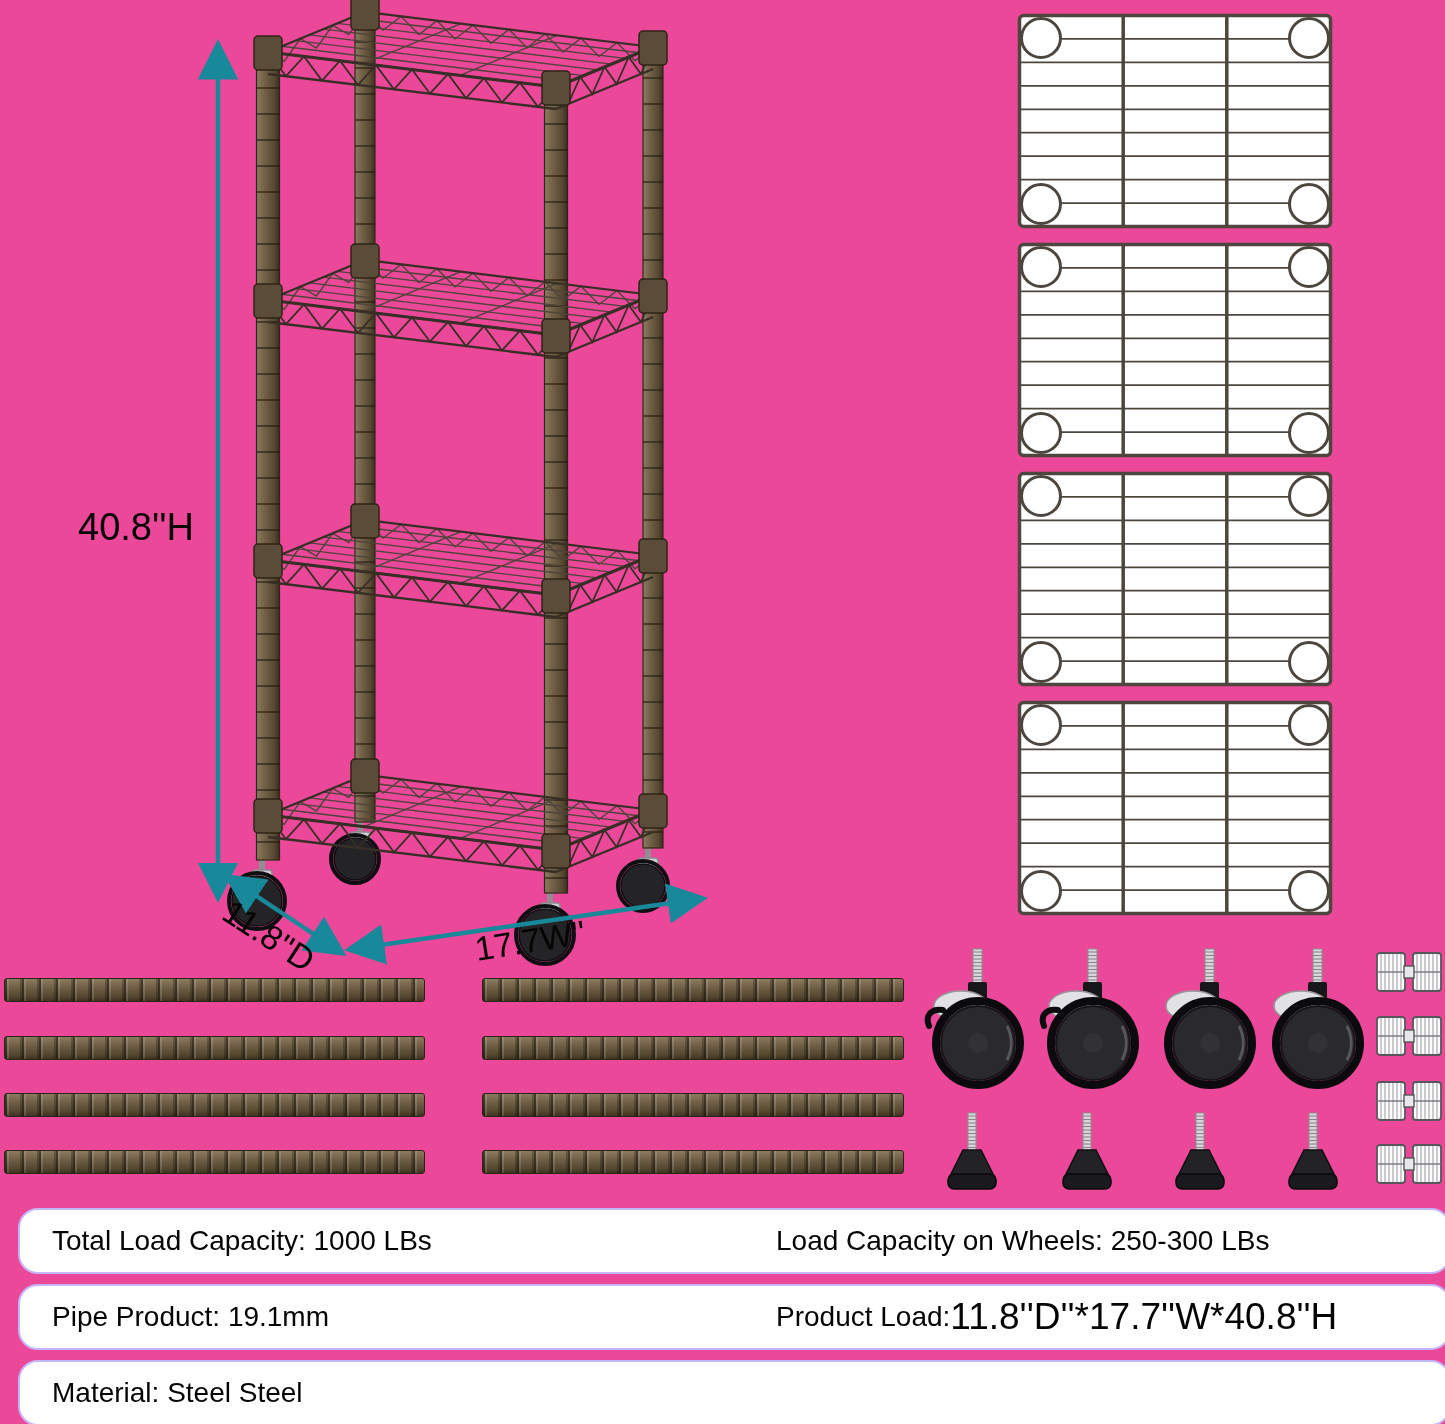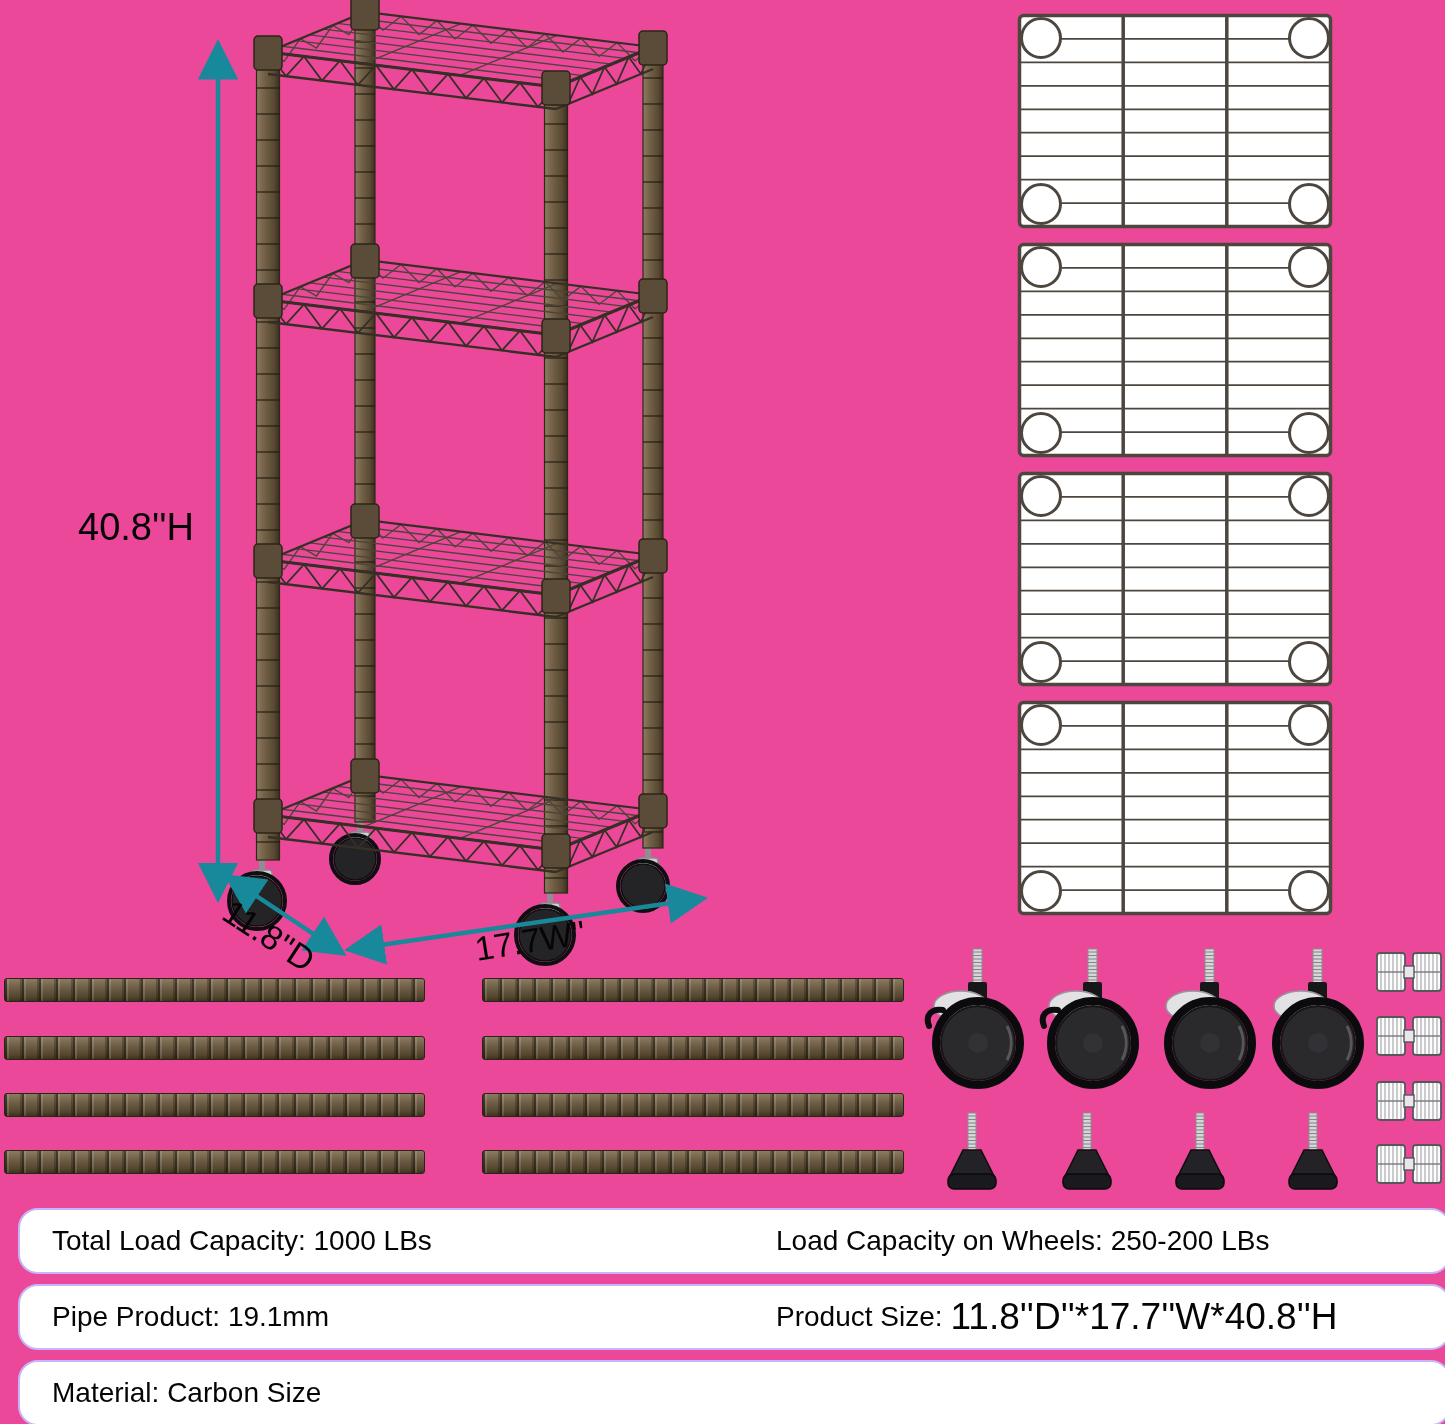--- a/index.html
+++ b/index.html
@@ -13,21 +13,21 @@
       repeating-linear-gradient(90deg, rgba(20,14,4,0.55) 0 2px, rgba(255,255,255,0.14) 2px 4px,
         rgba(0,0,0,0) 4px 15px, rgba(20,14,4,0.28) 15px 17px),
       linear-gradient(180deg,#8c7b5f 0%,#6e5e46 40%,#55462f 80%,#3e3220 100%);}
   
   .spec-row{position:absolute;left:18px;width:1429px;height:62px;border:2px solid #c4b5fd;
             border-radius:20px;background:#fff;}
   .spec-left{position:absolute;left:32px;top:0;height:62px;display:flex;align-items:center;
              font-size:28px;white-space:nowrap;}
   .spec-right{position:absolute;left:756px;top:0;height:62px;display:flex;align-items:center;
               font-size:28px;white-space:nowrap;}
-  .spec-value-lg{font-size:37px;margin-left:8px;}
+  .spec-value-lg{font-size:37px;}
 </style>
 </head>
 <body>
 
 <div class="canvas">
 
   <svg id="rack-svg" class="abs" style="left:0;top:0" width="745" height="975" viewBox="0 0 745 975">
       <defs>
         <linearGradient id="poleG" x1="0" y1="0" x2="1" y2="0">
           <stop offset="0%" stop-color="#8d7c60"></stop>
@@ -607,26 +607,26 @@
         <line x1="31" y1="35.5" x2="39" y2="35.5" stroke="#88888c" stroke-width="1.1"></line>
         <line x1="31" y1="39" x2="39" y2="39" stroke="#88888c" stroke-width="1.1"></line>
         <polygon points="26,38 44,38 57,64 13,64" fill="#232327" stroke="#0e0e10" stroke-width="1.5"></polygon>
         <rect x="11" y="62" width="48" height="15" rx="6" fill="#1a1a1e" stroke="#0a0a0c" stroke-width="1.5"></rect>
       </svg>
     </div>
 
   <div>
     <div class="spec-row" style="top:1208px">
       <span class="spec-left">Total Load Capacity: 1000 LBs</span>
-      <span class="spec-right">Load Capacity on Wheels: 250-200 LBs</span>
+      <span class="spec-right">Load Capacity on Wheels: 250-300 LBs</span>
     </div>
     <div class="spec-row" style="top:1284px">
       <span class="spec-left">Pipe Product: 19.1mm</span>
       <span class="spec-right">
-        <span>Product Size:</span>
+        <span>Product Load:</span>
         <span class="spec-value-lg">11.8''D''*17.7''W*40.8''H</span>
       </span>
     </div>
     <div class="spec-row" style="top:1360px">
-      <span class="spec-left">Material: Carbon Size</span>
+      <span class="spec-left">Material: Steel Steel</span>
     </div>
   </div>
 </div>
 
 </body></html>

